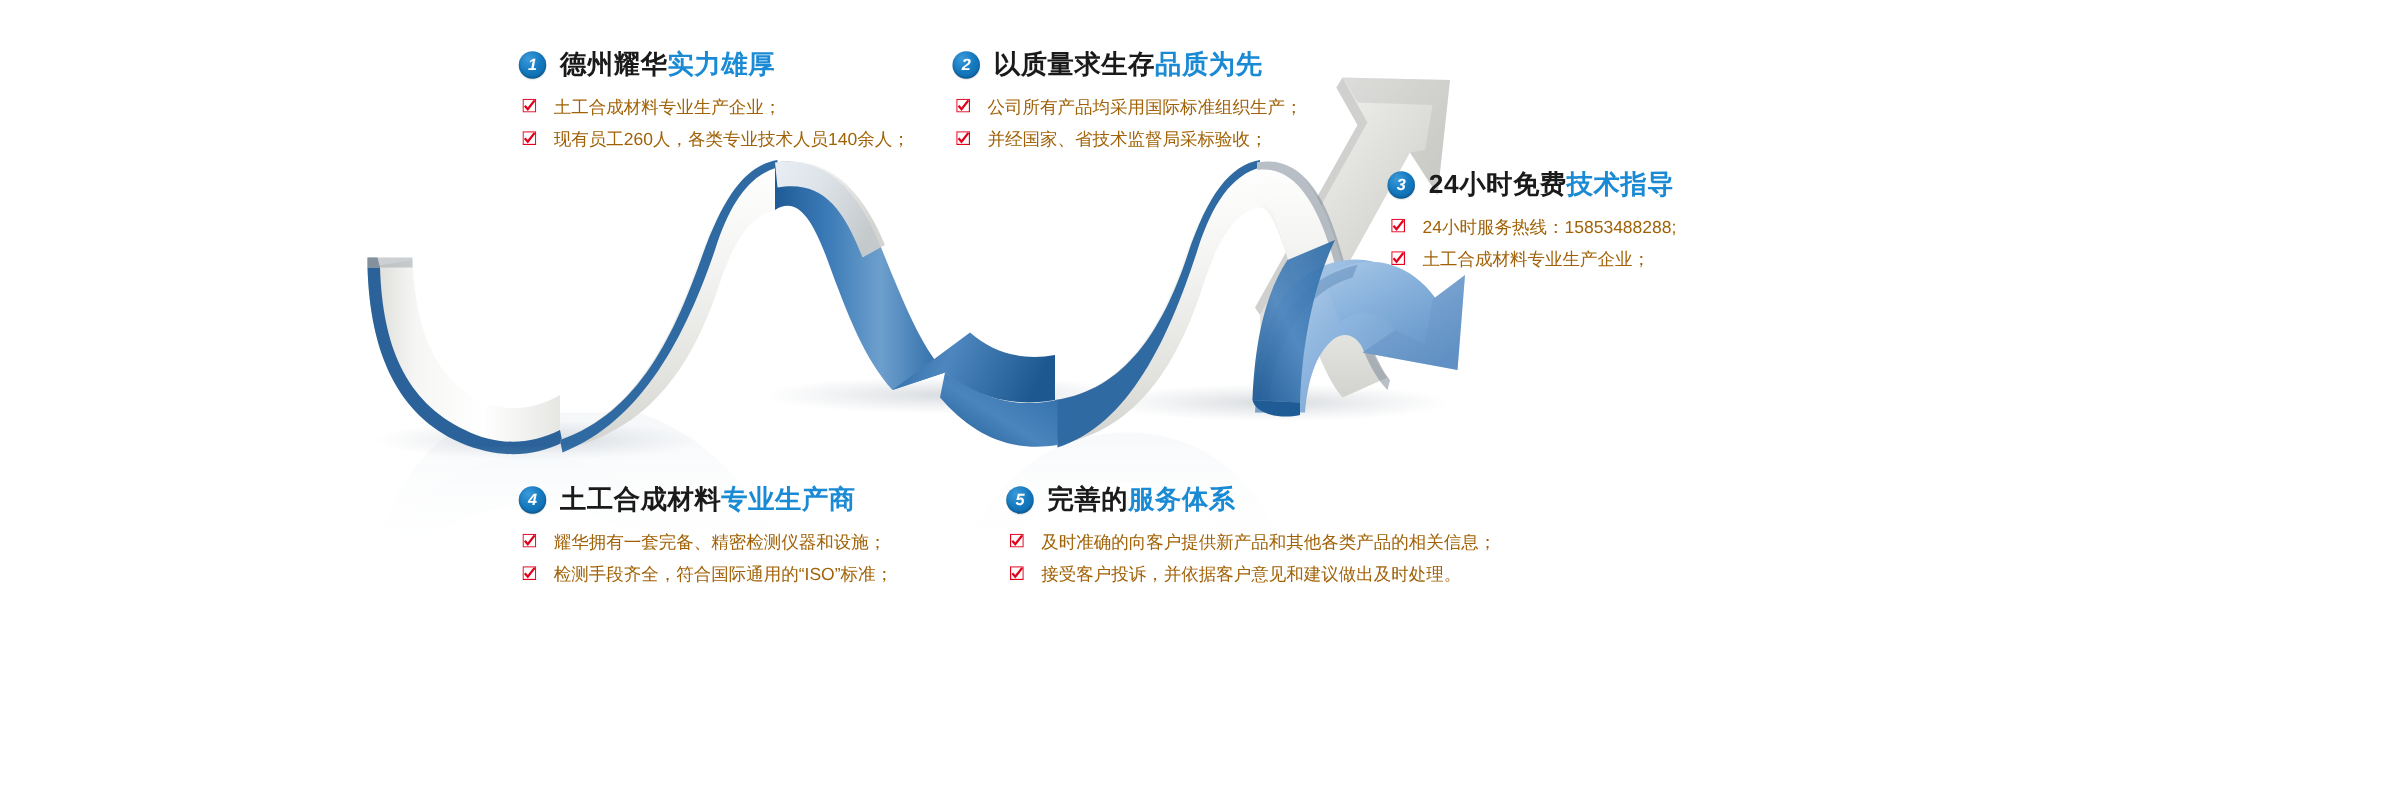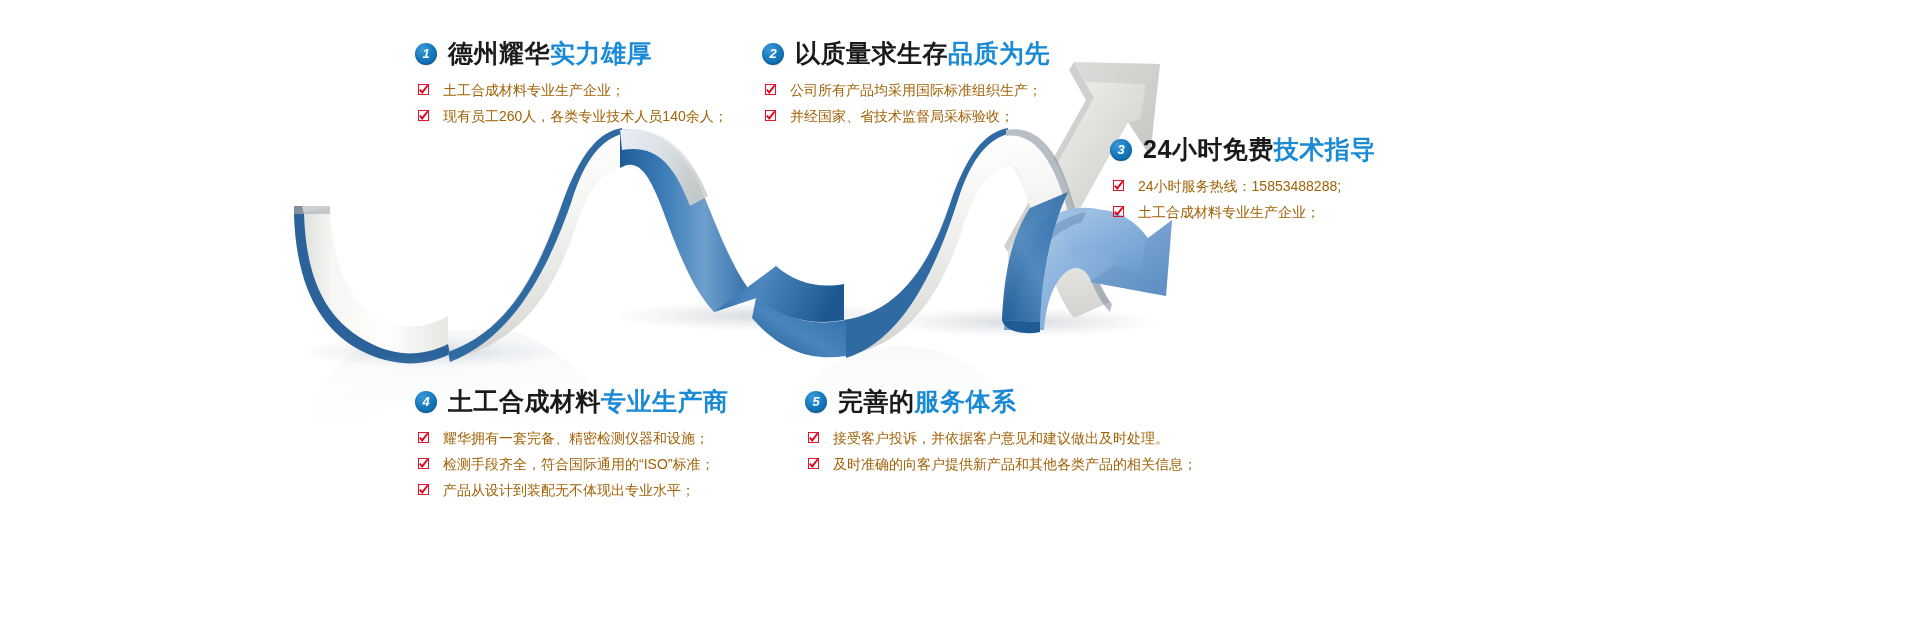--- a/index.html
+++ b/index.html
@@ -49,21 +49,21 @@
     font-size: 13px;
     font-style: italic;
     font-weight: bold;
     line-height: 22px;
     text-align: center;
     flex: 0 0 auto;
     margin-right: 11px;
     letter-spacing: 0;
   }
   .fb-title {
-    font-size: 25px;
+    font-size: 21px;
     font-weight: bold;
     color: #1a1a1a;
     letter-spacing: .5px;
     line-height: 1.1;
   }
   .fb-title .hl {
     color: #1a8ad4;
   }
   .fb-list {
     list-style: none;
@@ -471,52 +471,43 @@
       </li>
       <li class="fb-item">
         <span class="fb-check">
             <svg viewBox="0 0 12 12" width="11" height="11">
               <rect x="0.5" y="0.5" width="11" height="11" fill="none" stroke="#e3001b" stroke-width="1"></rect>
               <path d="M2 6.2 L4.6 9.2 L10.6 1.4" fill="none" stroke="#e3001b" stroke-width="2"></path>
             </svg>
           </span>
         <span class="fb-text">检测手段齐全，符合国际通用的“ISO”标准；</span>
       </li>
-      <li class="fb-item">
-        <span class="fb-check">
-            <svg viewBox="0 0 12 12" width="11" height="11">
-              <rect x="0.5" y="0.5" width="11" height="11" fill="none" stroke="#e3001b" stroke-width="1"></rect>
-              <path d="M2 6.2 L4.6 9.2 L10.6 1.4" fill="none" stroke="#e3001b" stroke-width="2"></path>
-            </svg>
-          </span>
-        <span class="fb-text">产品从设计到装配无不体现出专业水平；</span>
-      </li>
     </ul>
   </div>
 
   <div class="feature-block" id="block-5">
     <div class="fb-head">
       <span class="fb-badge">5</span>
       <span class="fb-title"><span>完善的</span><span class="hl">服务体系</span></span>
     </div>
     <ul class="fb-list">
       <li class="fb-item">
         <span class="fb-check">
             <svg viewBox="0 0 12 12" width="11" height="11">
               <rect x="0.5" y="0.5" width="11" height="11" fill="none" stroke="#e3001b" stroke-width="1"></rect>
               <path d="M2 6.2 L4.6 9.2 L10.6 1.4" fill="none" stroke="#e3001b" stroke-width="2"></path>
             </svg>
           </span>
+        <span class="fb-text">及时准确的向客户提供新产品和其他各类产品的相关信息；</span>
+      </li>
+      <li class="fb-item">
+        <span class="fb-check">
+            <svg viewBox="0 0 12 12" width="11" height="11">
+              <rect x="0.5" y="0.5" width="11" height="11" fill="none" stroke="#e3001b" stroke-width="1"></rect>
+              <path d="M2 6.2 L4.6 9.2 L10.6 1.4" fill="none" stroke="#e3001b" stroke-width="2"></path>
+            </svg>
+          </span>
         <span class="fb-text">接受客户投诉，并依据客户意见和建议做出及时处理。</span>
-      </li>
-      <li class="fb-item">
-        <span class="fb-check">
-            <svg viewBox="0 0 12 12" width="11" height="11">
-              <rect x="0.5" y="0.5" width="11" height="11" fill="none" stroke="#e3001b" stroke-width="1"></rect>
-              <path d="M2 6.2 L4.6 9.2 L10.6 1.4" fill="none" stroke="#e3001b" stroke-width="2"></path>
-            </svg>
-          </span>
-        <span class="fb-text">及时准确的向客户提供新产品和其他各类产品的相关信息；</span>
       </li>
     </ul>
   </div>
 
 </div>
 
 </body></html>

